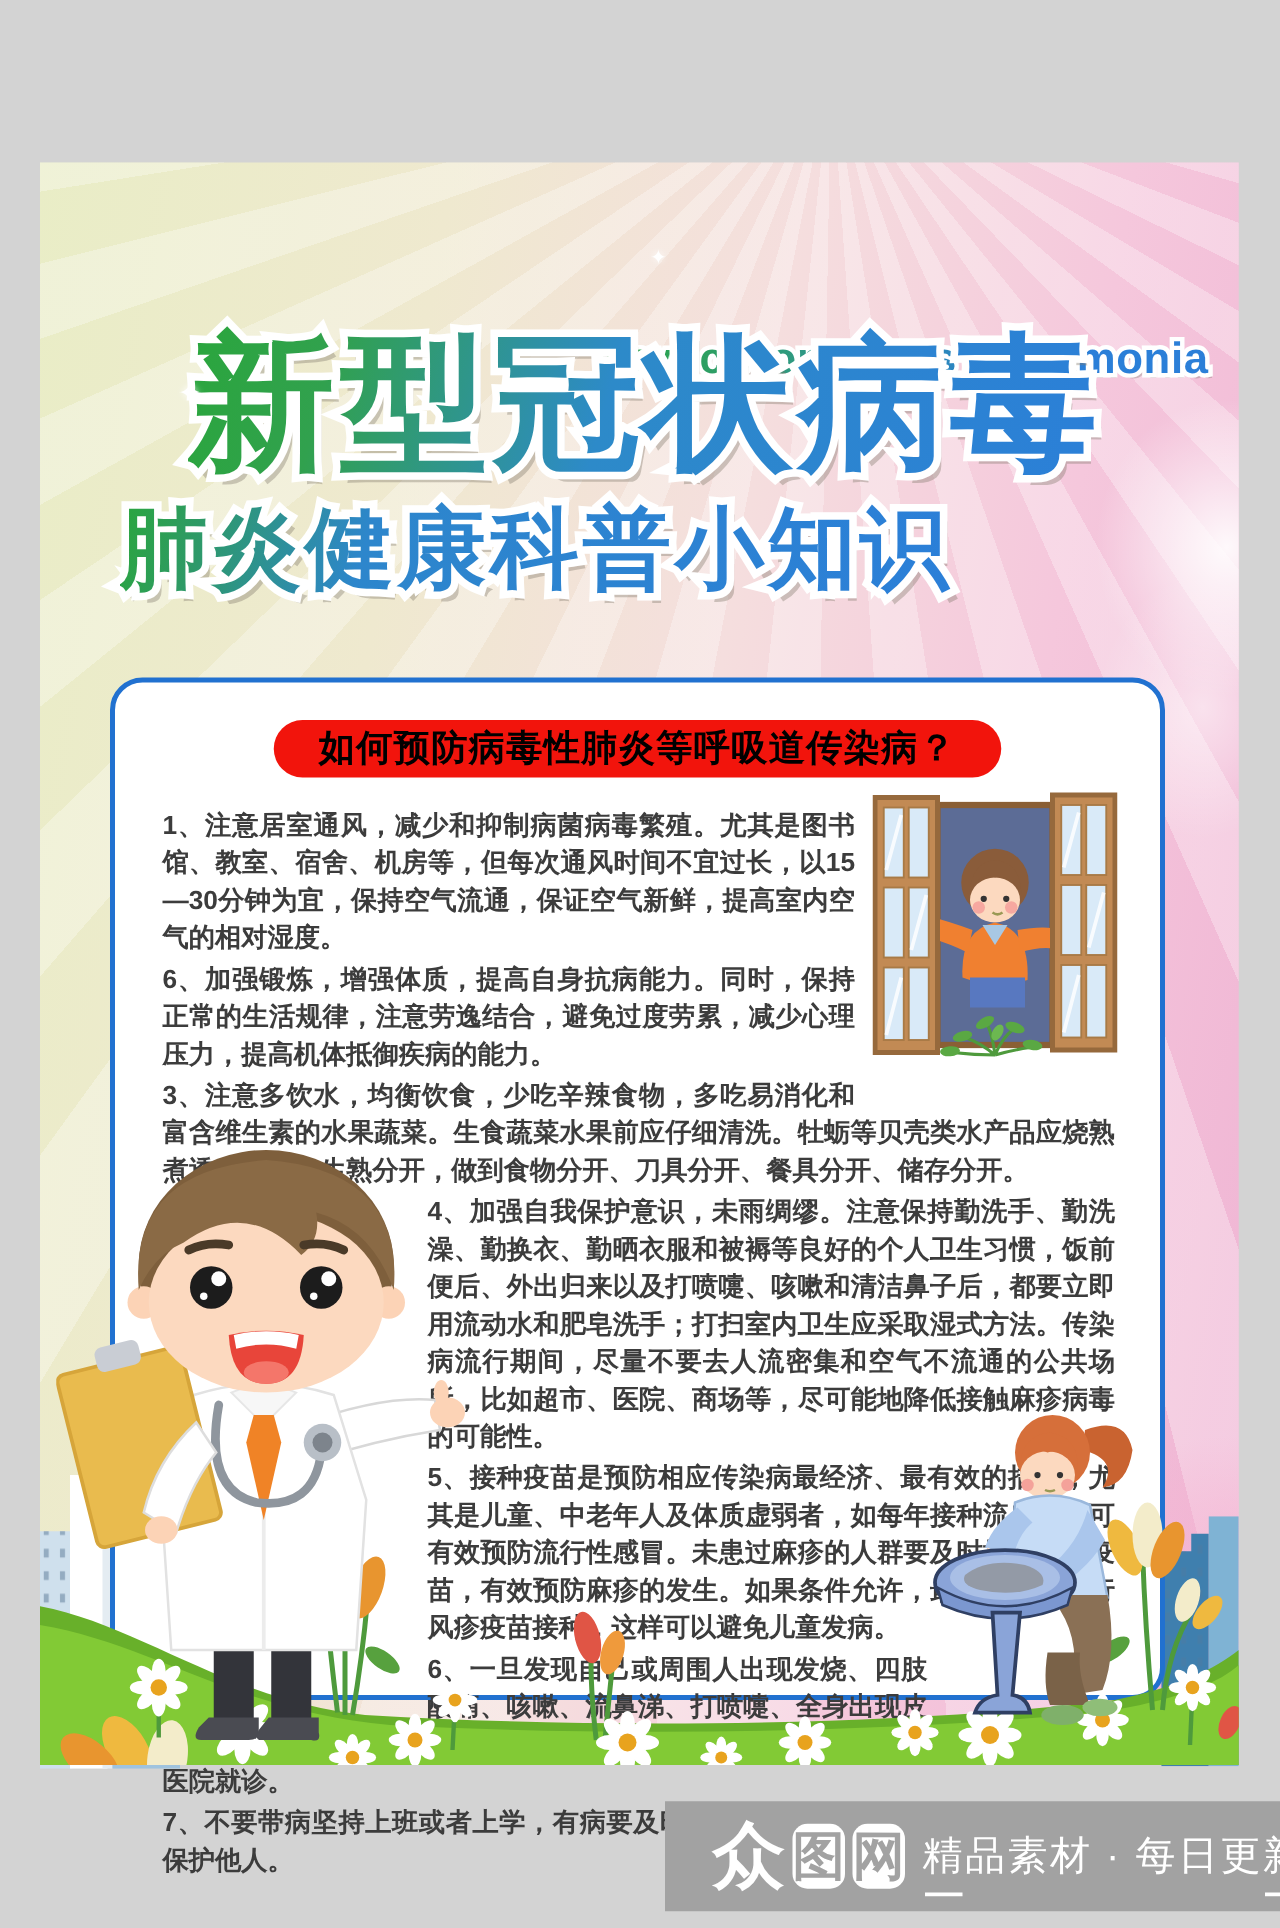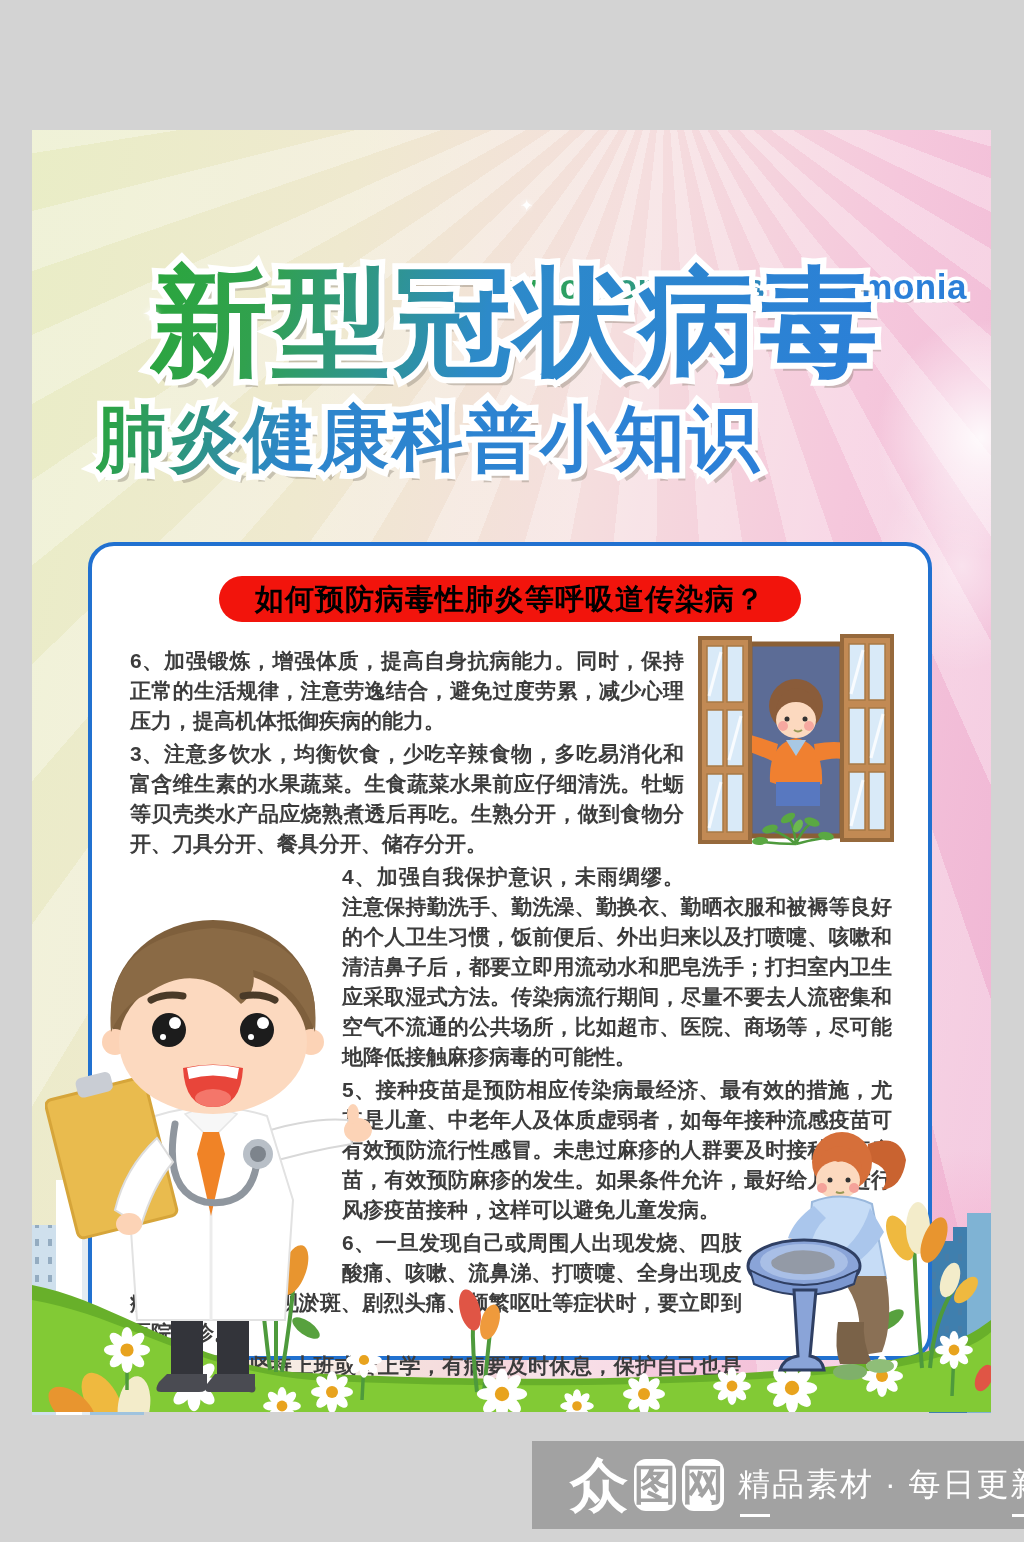--- a/index.html
+++ b/index.html
@@ -107,20 +107,21 @@
     <path d="M0 28 h24 v-14 h14 v186 h-38 z" fill="url(#pdash)" opacity=".5"></path>
     <rect x="38" y="0" width="24" height="200" fill="#7fb3d4"></rect>
   </svg>
 
   <div class="card">
     <div class="banner">
       <span>如何预防病毒性肺炎等呼吸道传染病？</span>
     </div>
     <div class="textflow">
       <div class="spacer win-spacer"></div>
+      <p>1、注意居室通风，减少和抑制病菌病毒繁殖。尤其是图书馆、教室、宿舍、机房等，但每次通风时间不宜过长，以15—30分钟为宜，保持空气流通，保证空气新鲜，提高室内空气的相对湿度。</p>
       <p>6、加强锻炼，增强体质，提高自身抗病能力。同时，保持正常的生活规律，注意劳逸结合，避免过度劳累，减少心理压力，提高机体抵御疾病的能力。</p>
       <p>3、注意多饮水，均衡饮食，少吃辛辣食物，多吃易消化和富含维生素的水果蔬菜。生食蔬菜水果前应仔细清洗。牡蛎等贝壳类水产品应烧熟煮透后再吃。生熟分开，做到食物分开、刀具分开、餐具分开、储存分开。</p>
       <div class="spacer doc-spacer"></div>
       <p>4、加强自我保护意识，未雨绸缪。注意保持勤洗手、勤洗澡、勤换衣、勤晒衣服和被褥等良好的个人卫生习惯，饭前便后、外出归来以及打喷嚏、咳嗽和清洁鼻子后，都要立即用流动水和肥皂洗手；打扫室内卫生应采取湿式方法。传染病流行期间，尽量不要去人流密集和空气不流通的公共场所，比如超市、医院、商场等，尽可能地降低接触麻疹病毒的可能性。</p>
       <p>5、接种疫苗是预防相应传染病最经济、最有效的措施，尤其是儿童、中老年人及体质虚弱者，如每年接种流感疫苗可有效预防流行性感冒。未患过麻疹的人群要及时接种麻疹疫苗，有效预防麻疹的发生。如果条件允许，最好给儿童进行风疹疫苗接种，这样可以避免儿童发病。</p>
       <div class="spacer wash-spacer"></div>
       <p>6、一旦发现自己或周围人出现发烧、四肢酸痛、咳嗽、流鼻涕、打喷嚏、全身出现皮疹或皮肤黏膜出现淤斑、剧烈头痛、频繁呕吐等症状时，要立即到医院就诊。</p>
       <p>7、不要带病坚持上班或者上学，有病要及时休息，保护自己也是保护他人。</p>
     </div>
   </div>

